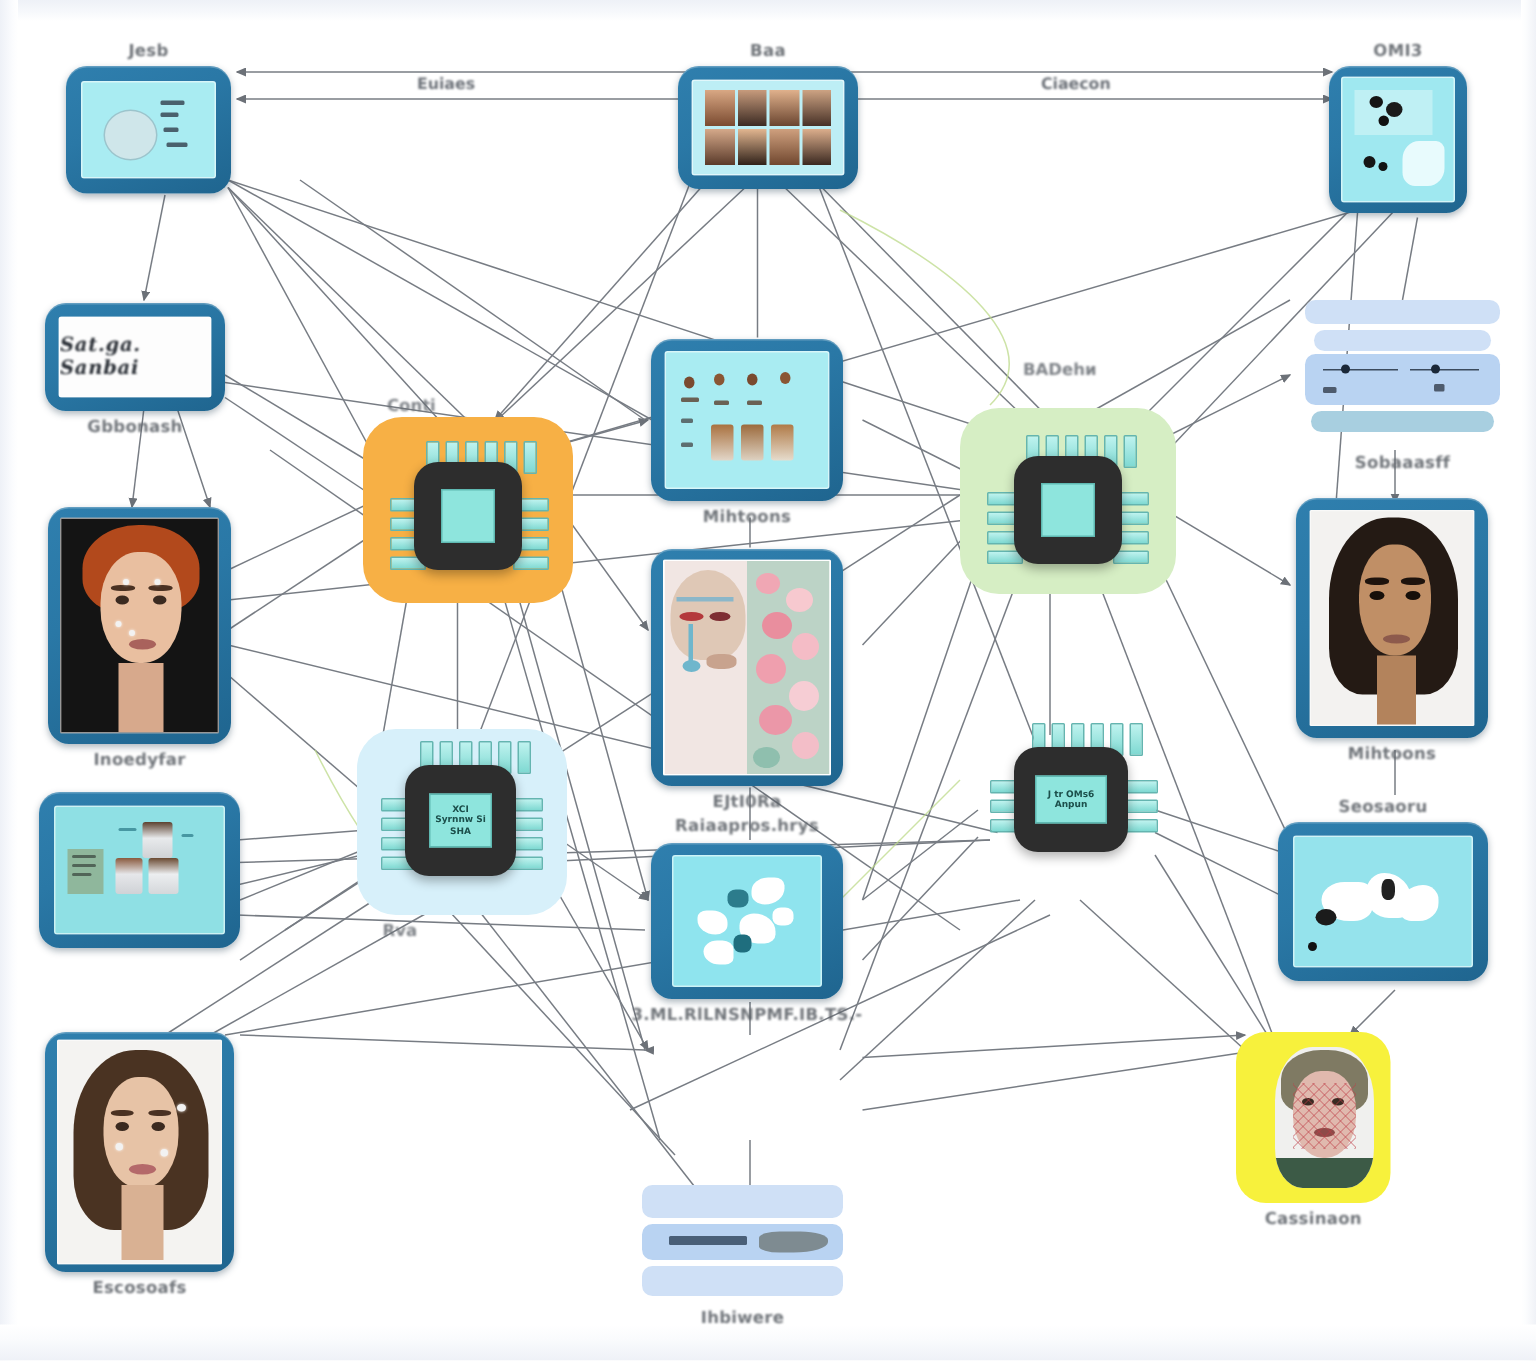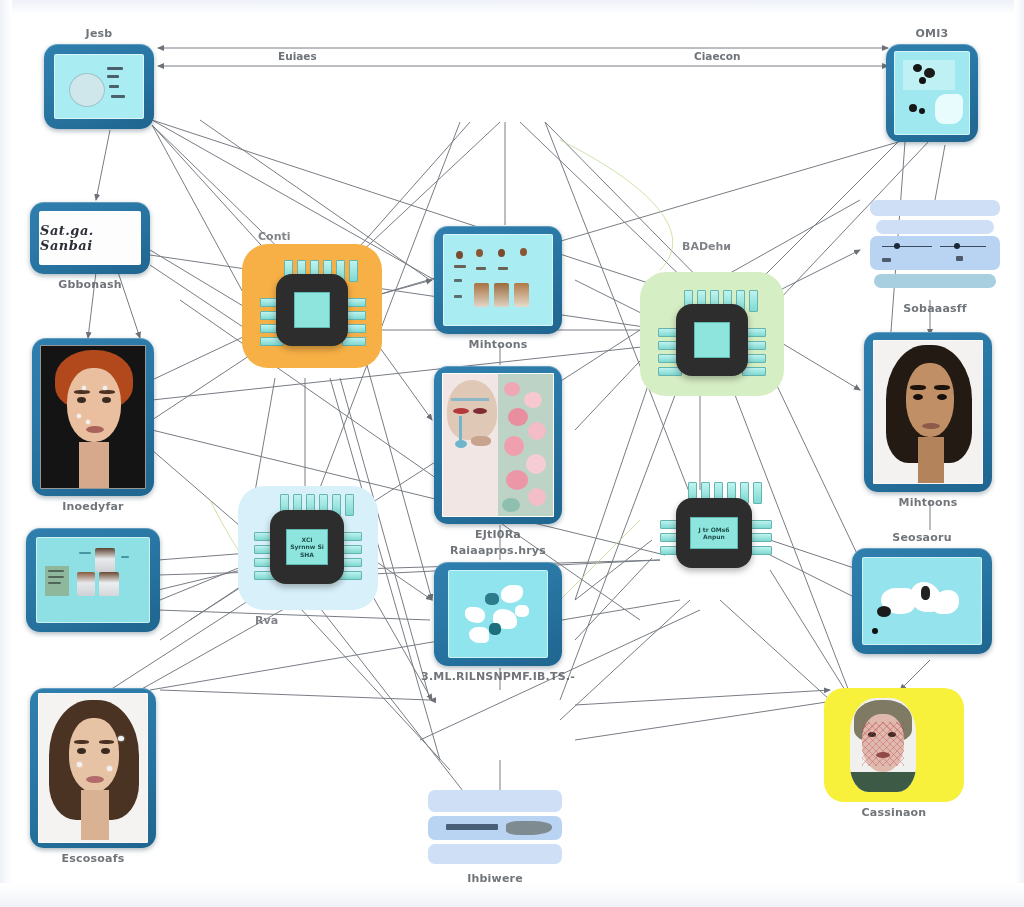--- a/index.html
+++ b/index.html
@@ -270,20 +270,35 @@
         <div class="blob" style="left:14px;top:18px;width:34px;height:32px;background:#cfe6ea;border:1px solid #9cc4cc;"></div>
         <div class="txtline" style="left:52px;top:12px;width:16px;height:3px;"></div>
         <div class="txtline" style="left:52px;top:20px;width:12px;height:3px;"></div>
         <div class="txtline" style="left:54px;top:30px;width:10px;height:3px;"></div>
         <div class="txtline" style="left:56px;top:40px;width:14px;height:3px;"></div>
       </div>
     </div>
     <div class="nlabel above">Jesb</div>
   </div>
 
+  <div class="node device" style="left:452px;top:44px;width:120px;height:82px;padding:9px;">
+    <div class="screen" style="width:100px;height:62px;border-radius:2px;background:#bdeef5;">
+      <div class="art" style="display:grid;grid-template-columns:repeat(4,1fr);grid-template-rows:repeat(2,1fr);gap:2px;padding:6px 8px;">
+        <div style="background:linear-gradient(180deg,#d9a884,#7a4a30);"></div>
+        <div style="background:linear-gradient(180deg,#c79b7c,#3b2a22);"></div>
+        <div style="background:linear-gradient(180deg,#e0b18c,#6a4530);"></div>
+        <div style="background:linear-gradient(180deg,#cda383,#473127);"></div>
+        <div style="background:linear-gradient(180deg,#d5a98a,#5a3a2a);"></div>
+        <div style="background:linear-gradient(180deg,#e2b690,#2f2119);"></div>
+        <div style="background:linear-gradient(180deg,#cfa07e,#70472f);"></div>
+        <div style="background:linear-gradient(180deg,#dcae8c,#3a2820);"></div>
+      </div>
+    </div>
+    <div class="nlabel above">Baa</div>
+  </div>
 
   <div class="node device" style="left:886px;top:44px;width:92px;height:98px;padding:8px;">
     <div class="screen" style="width:76px;height:82px;border-radius:2px;background:#9fe8f0;">
       <div class="art">
         <div class="strip" style="left:8px;top:8px;width:52px;height:30px;background:#bff0f4;"></div>
         <div class="blob" style="left:18px;top:12px;width:9px;height:8px;background:#151515;"></div>
         <div class="blob" style="left:29px;top:16px;width:11px;height:10px;background:#1b1b1b;"></div>
         <div class="blob" style="left:24px;top:25px;width:7px;height:7px;background:#111;"></div>
         <div class="blob" style="left:14px;top:52px;width:8px;height:8px;background:#161616;"></div>
         <div class="blob" style="left:24px;top:56px;width:6px;height:6px;background:#131313;"></div>
@@ -469,37 +484,37 @@
         <div class="blob" style="left:48px;top:24px;width:30px;height:30px;background:#fff;border-radius:40% 60% 30% 50%;"></div>
         <div class="blob" style="left:70px;top:32px;width:26px;height:24px;background:#fff;border-radius:60% 40% 50% 30%;"></div>
         <div class="blob" style="left:14px;top:48px;width:14px;height:11px;background:#1b1b1b;"></div>
         <div class="blob" style="left:58px;top:28px;width:9px;height:14px;background:#222;border-radius:40%;"></div>
         <div class="blob" style="left:9px;top:70px;width:6px;height:6px;background:#121212;"></div>
       </div>
     </div>
     <div class="nlabel above">Seosaoru</div>
   </div>
 
-  <div class="node" style="left:824px;top:688px;width:140px;height:114px;border-radius:17px;">
+  <div class="node" style="left:824px;top:688px;width:103px;height:114px;border-radius:17px;">
     <div style="position:absolute;inset:0;background:#f7f13c;border-radius:20px;"></div>
     <div style="position:absolute;left:26px;top:10px;width:66px;height:94px;background:#f0f0ee;border-radius:38% 38% 28% 28%;overflow:hidden;">
       <div style="position:absolute;left:4px;top:2px;width:58px;height:42px;background:#7f7a63;border-radius:46% 46% 30% 30%;"></div>
       <div style="position:absolute;left:12px;top:16px;width:42px;height:58px;background:#e0b9ae;border-radius:44% 44% 48% 48%;"></div>
       <div style="position:absolute;left:18px;top:34px;width:8px;height:5px;background:#3a2a22;border-radius:50%;"></div>
       <div style="position:absolute;left:38px;top:34px;width:8px;height:5px;background:#3a2a22;border-radius:50%;"></div>
       <div style="position:absolute;left:26px;top:54px;width:14px;height:6px;background:#8e4a48;border-radius:50%;"></div>
       <div style="position:absolute;left:12px;top:24px;width:42px;height:44px;background:
          repeating-linear-gradient(45deg,rgba(190,60,70,.35) 0 1px,transparent 1px 5px),
          repeating-linear-gradient(-45deg,rgba(190,60,70,.35) 0 1px,transparent 1px 5px);"></div>
       <div style="position:absolute;left:0;top:74px;width:66px;height:20px;background:#3c5a46;"></div>
     </div>
     <div class="nlabel below">Cassinaon</div>
   </div>
 
-  <div class="chip-wrap" style="left:242px;top:244px;width:140px;height:124px;">
+  <div class="chip-wrap" style="left:242px;top:278px;width:140px;height:124px;">
     <div class="chip-halo" style="left:0;top:0;width:140px;height:124px;background:#f7b045;"></div>
     <div class="pins top" style="left:42px;top:16px;">
       <span class="pin"></span>
         <span class="pin"></span>
         <span class="pin"></span>
       <span class="pin"></span>
         <span class="pin"></span>
         <span class="pin"></span>
     </div>
     <div class="pins side" style="left:18px;top:54px;">

